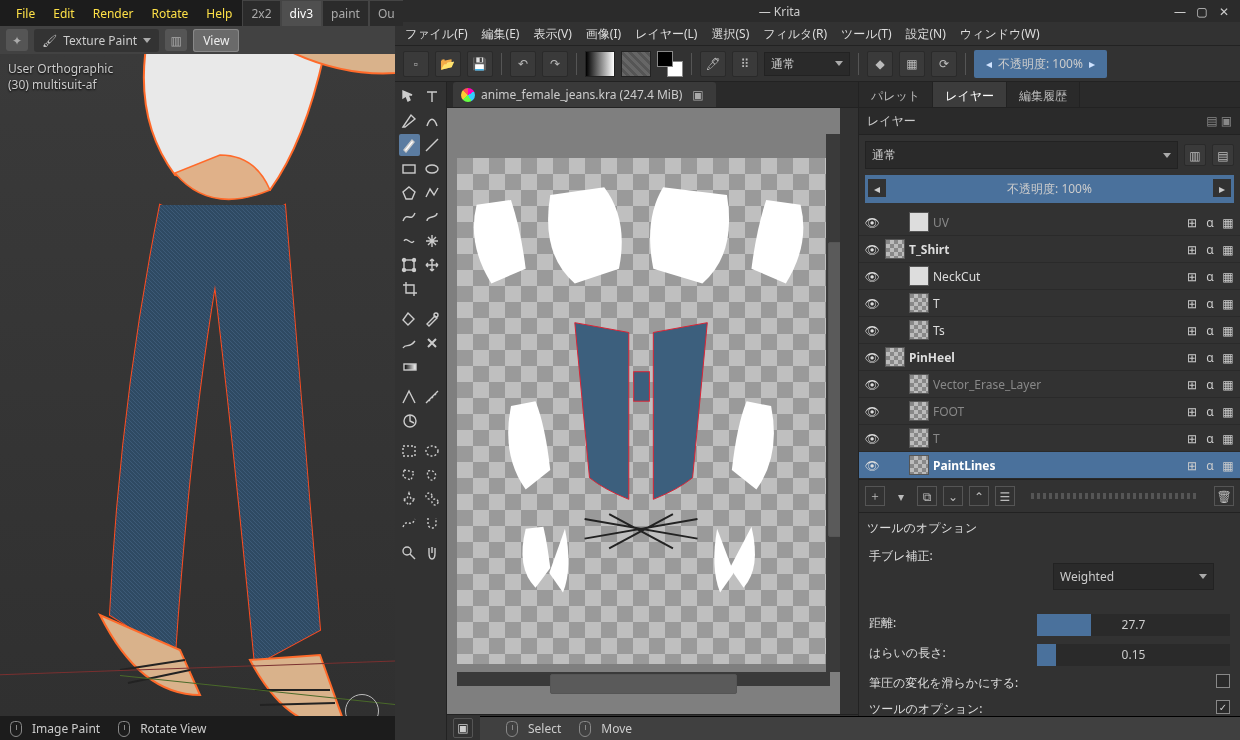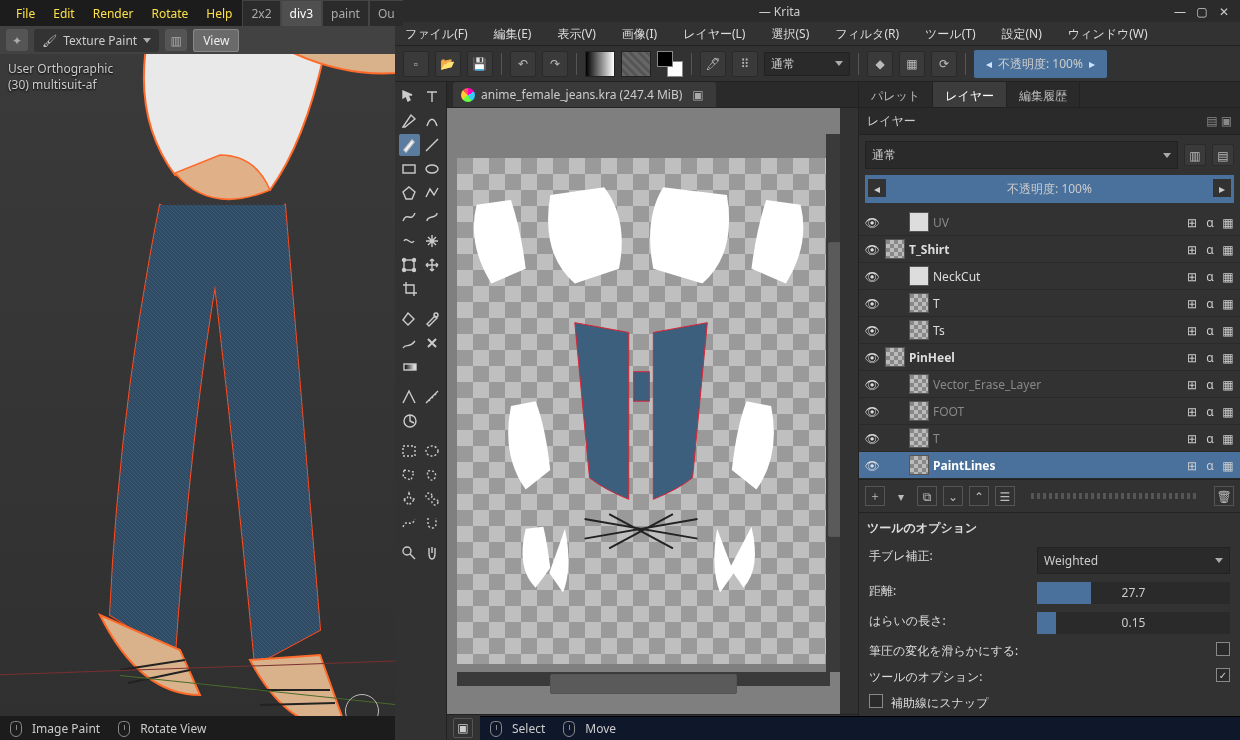--- a/index.html
+++ b/index.html
@@ -33,21 +33,21 @@
 .stat-item{display:flex;align-items:flex-end;gap:10px}
 .mouse-ico{width:12px;height:16px;border:1px solid #888;border-radius:6px 6px 8px 8px;position:relative}
 .mouse-ico::before{content:"";position:absolute;left:50%;top:3px;width:1px;height:5px;background:#888}
 
 
 .kr{flex:1;background:#323232;display:flex;flex-direction:column}
 .kr-title{height:22px;background:#2b2b2b;display:flex;align-items:center;color:#ddd}
 .kr-titlecenter{flex:1;text-align:center}
 .kr-winbtns{display:flex;gap:10px;padding:0 10px}
 .kr-winbtn{width:12px;height:12px;display:flex;align-items:center;justify-content:center;color:#ccc}
-.kr-menubar{height:24px;background:#323232;display:flex;align-items:center;gap:14px;padding:0 4px;border-bottom:1px solid #222}
+.kr-menubar{height:24px;background:#323232;display:flex;align-items:center;gap:2px;padding:0 4px;border-bottom:1px solid #222}
 .kr-menu{padding:3px 6px;color:#ddd}
 .kr-toolbar{height:36px;background:#323232;display:flex;align-items:center;gap:6px;padding:0 8px;border-bottom:1px solid #222}
 .tbtn{width:26px;height:26px;background:#3a3a3a;border:1px solid #2a2a2a;border-radius:2px;display:flex;align-items:center;justify-content:center;color:#bbb}
 .vsep{width:1px;height:22px;background:#555;margin:0 2px}
 .grad-sw{width:30px;height:26px;background:linear-gradient(90deg,#000,#fff);border:1px solid #222}
 .pat-sw{width:30px;height:26px;background:repeating-linear-gradient(45deg,#666 0 3px,#555 3px 6px);border:1px solid #222}
 .fb-sw{width:26px;height:26px;position:relative}
 .fb-sw .f{position:absolute;left:0;top:0;width:16px;height:16px;background:#000;border:1px solid #888}
 .fb-sw .b{position:absolute;right:0;bottom:0;width:16px;height:16px;background:#fff;border:1px solid #888}
 .blendmode{display:flex;align-items:center;background:#2a2a2a;border:1px solid #222;padding:2px 6px;gap:40px}
@@ -97,21 +97,21 @@
 .eye{width:18px;height:18px;display:flex;align-items:center;justify-content:center;color:#ddd}
 .thumb{width:20px;height:20px;border:1px solid #555;background:repeating-conic-gradient(#bbb 0 25%,#888 0 50%) 0 0/8px 8px}
 .thumb.blank{background:#ddd}
 .indent{width:20px}
 .lname{flex:1;color:#ddd;white-space:nowrap;overflow:hidden}
 .licos{display:flex;gap:2px;color:#777}
 .licos span{width:16px;text-align:center}
 .layer-btns{display:flex;gap:6px;padding:6px;border-top:1px solid #222;border-bottom:1px solid #222;align-items:center}
 .lbtn{width:20px;height:20px;border:1px solid #555;display:flex;align-items:center;justify-content:center;color:#bbb}
 .handle{flex:1;height:6px;margin:0 10px;background:repeating-linear-gradient(90deg,#555 0 3px,transparent 3px 6px)}
-.section-title{padding:6px 8px;font-weight:bold;color:#ddd}
+.section-title{padding:6px 8px;font-weight:normal;color:#ddd}
 .optrow{display:flex;align-items:flex-start;gap:8px;padding:4px 10px}
 .optlabel{width:160px;color:#ddd}
 .slider{flex:1;height:22px;background:#2a2a2a;position:relative;text-align:center;line-height:22px;color:#fff}
 .slider .fill{position:absolute;left:0;top:0;bottom:0;background:#4a719c}
 .slider .val{position:relative}
 .chk{width:14px;height:14px;border:1px solid #888;background:#2a2a2a;display:inline-flex;align-items:center;justify-content:center;font-size:10px}
 .bottombar{margin-top:auto;background:#323232;border-top:1px solid #222;padding:4px 8px;display:flex;align-items:center;gap:10px}
 .zoom-wide{width:52px;height:18px;background:#2a2a2a;border:1px solid #222}
 .dd-small{display:flex;gap:6px;align-items:center}
 </style>
@@ -670,21 +670,21 @@
           <div class="lbtn">⌄</div>
           <div class="lbtn">⌃</div>
           <div class="lbtn">☰</div>
           <div class="handle"></div>
           <div class="lbtn">🗑</div>
         </div>
 
         <div class="section-title">ツールのオプション</div>
         <div class="optrow">
           <div class="optlabel">手ブレ補正:</div>
-          <div class="layer-blend" style="flex:1;margin:0">
+          <div class="layer-blend" style="flex:1;margin:16px">
             <span>Weighted</span>
             <span class="dd-tri"></span>
           </div>
         </div>
         <div class="optrow">
           <div class="optlabel">距離:</div>
           <div class="slider"><div class="fill" style="width:28%"></div><span class="val">27.7</span></div>
         </div>
         <div class="optrow">
           <div class="optlabel">はらいの長さ:</div>
@@ -710,21 +710,21 @@
             <span class="dd-tri"></span>
           </div>
           <div class="zoom-wide"></div>
           <span class="dd-tri" style="transform:rotate(180deg)"></span>
         </div>
       </div>
     </div>
   </div>
 </div>
 
-<div style="position:absolute;left:480px;bottom:0;height:24px;background:#0f172a;display:flex;align-items:center;gap:18px;padding:0 10px;color:#bbb;width:760px;border-top:1px solid #000">
+<div style="position:absolute;left:480px;bottom:0;height:24px;background:#404040;display:flex;align-items:center;gap:18px;padding:0 26px;color:#bbb;width:760px;border-top:1px solid #000">
   <div class="stat-item">
       <span class="mouse-ico"></span>
       <span>Select</span>
     </div>
   <div class="stat-item">
       <span class="mouse-ico"></span>
       <span>Move</span>
     </div>
 </div>
 

